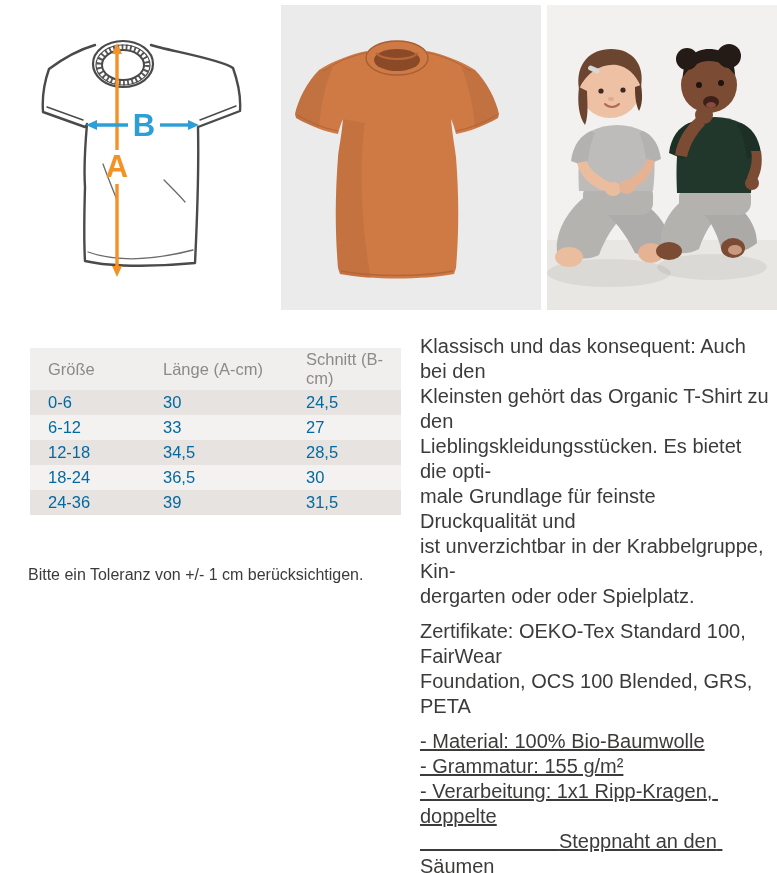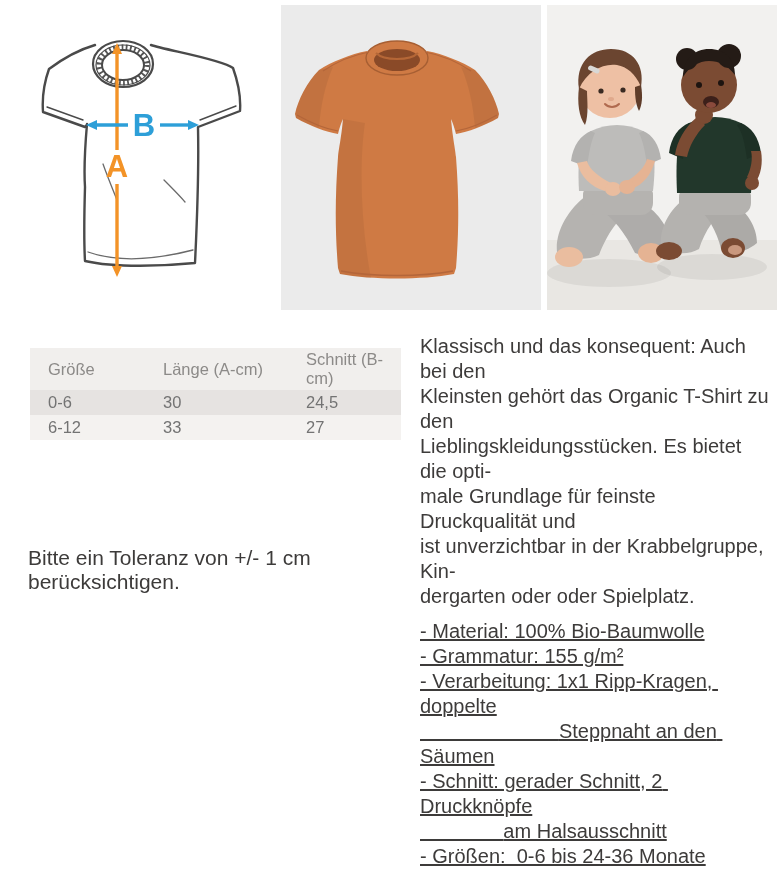--- a/index.html
+++ b/index.html
@@ -12,27 +12,27 @@
   #shirt-photo   { left:281px; top:5px;  width:260px; height:305px; background:#ebebeb; }
   #babies-photo  { left:547px; top:5px;  width:230px; height:305px; background:#f2f1ef; }
   .img-box svg { display:block; width:100%; height:100%; }
 
   
   #size-table-wrap { position:absolute; left:30px; top:348px; width:371px; }
   table { border-collapse:collapse; width:100%; table-layout:fixed; }
   th, td { text-align:left; font-weight:400; font-size:16.5px; height:25px;
            padding:2px 0 2px 18px; vertical-align:middle; }
   th { color:#8c8a88; background:#f1efed; }
-  td { color:#737373; }
+  td { color:#0369a1; }
   col.c1 { width:115px; } col.c2 { width:143px; } col.c3 { width:113px; }
   tr.row-dark  td { background:#e6e3e1; }
   tr.row-light td { background:#f4f2f0;margin-left:16px; }
 
-  #tolerance-note { position:absolute; left:28px; top:546px; width:390px;
-                    font-size:21px; color:#3d3b3a; }
+  #tolerance-note { position:absolute; left:28px; top:566px; width:390px;
+                    font-size:16px; color:#3d3b3a; }
 
   
   #right-col { position:absolute; left:420px; top:334px; width:350px;
                font-size:20px; line-height:25px; color:#3d3b3a; }
   .prose { white-space:pre-line; margin-bottom:10px; }
   .specs { white-space:pre-wrap;text-decoration:underline; }
 </style>
 </head>
 <body>
 
@@ -211,33 +211,50 @@
       <tr class="row-dark">
         <td>0-6</td>
         <td>30</td>
         <td>24,5</td>
       </tr>
       <tr class="row-light">
         <td>6-12</td>
         <td>33</td>
         <td>27</td>
       </tr>
+      <tr class="row-dark">
+        <td>12-18</td>
+        <td>34,5</td>
+        <td>28,5</td>
+      </tr>
+      <tr class="row-light">
+        <td>18-24</td>
+        <td>36,5</td>
+        <td>30</td>
+      </tr>
+      <tr class="row-dark">
+        <td>24-36</td>
+        <td>39</td>
+        <td>31,5</td>
+      </tr>
     </tbody>
   </table>
 </div>
 
 <div id="tolerance-note">Bitte ein Toleranz von +/- 1 cm berücksichtigen.</div>
 
 <div id="right-col">
   <div class="prose">Klassisch und das konsequent: Auch bei den
 Kleinsten gehört das Organic T-Shirt zu den
 Lieblingskleidungsstücken. Es bietet die opti-
 male Grundlage für feinste Druckqualität und
 ist unverzichtbar in der Krabbelgruppe, Kin-
 dergarten oder oder Spielplatz.</div>
+  <div class="prose">Zertifikate: OEKO-Tex Standard 100, FairWear
+Foundation, OCS 100 Blended, GRS, PETA</div>
   <div class="specs">- Material: 100% Bio-Baumwolle
 - Grammatur: 155 g/m²
 - Verarbeitung: 1x1 Ripp-Kragen, doppelte
                          Steppnaht an den Säumen
 - Schnitt: gerader Schnitt, 2 Druckknöpfe
                am Halsausschnitt
 - Größen:  0-6 bis 24-36 Monate</div>
 </div>
 
 </body></html>

